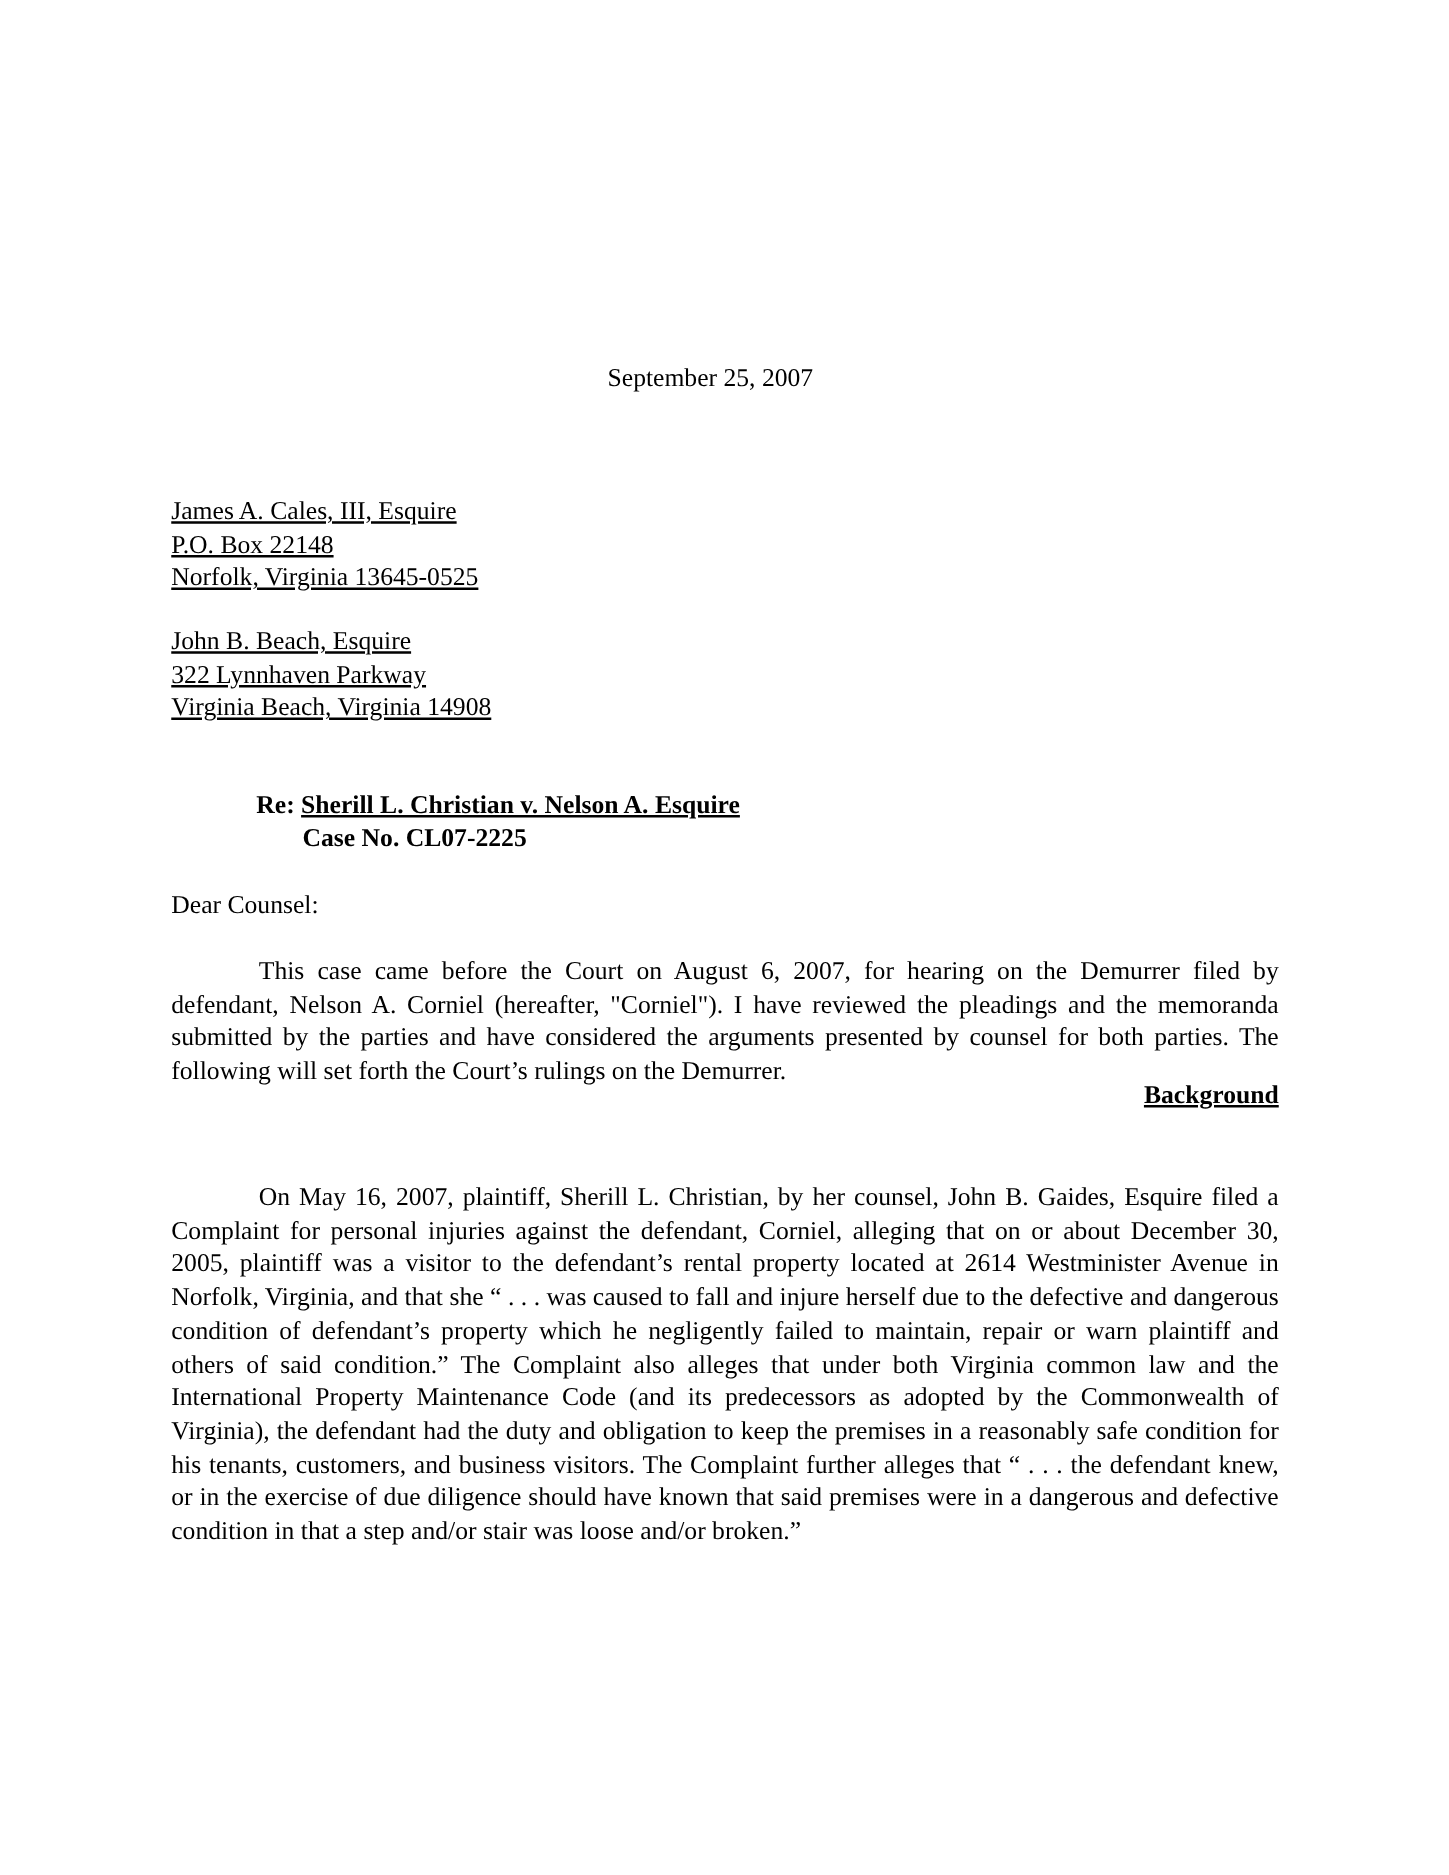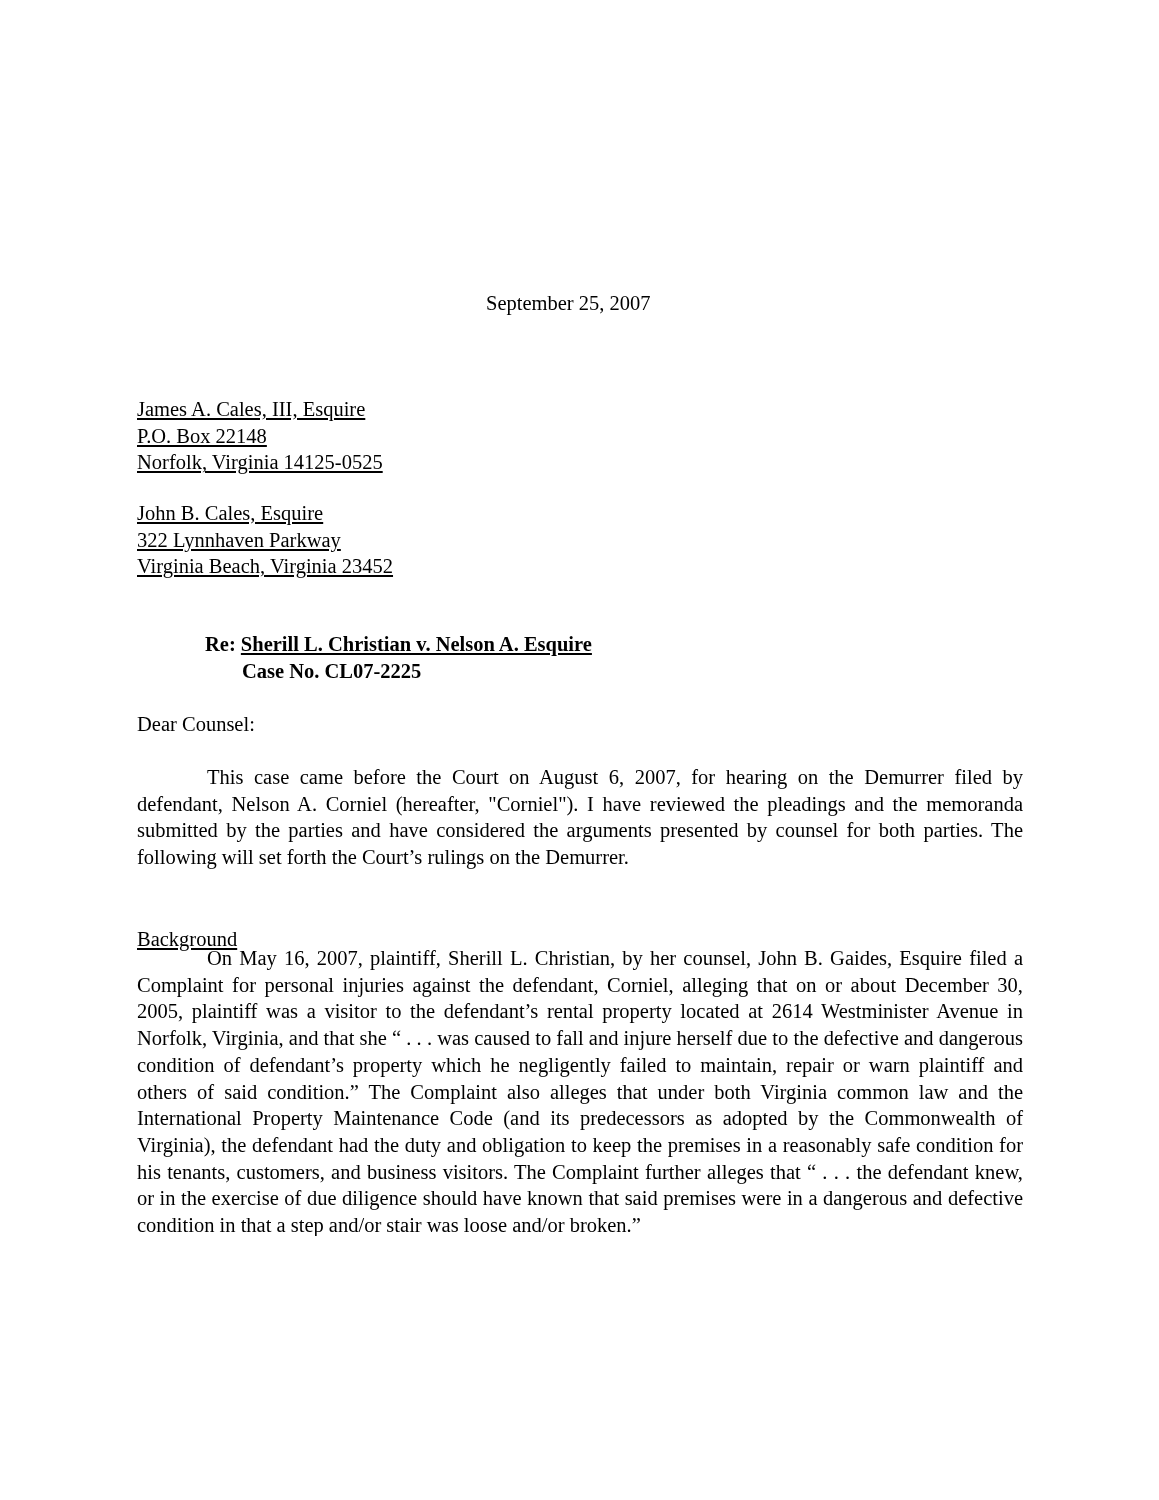--- a/index.html
+++ b/index.html
@@ -48,45 +48,45 @@
 
   .para {
     text-align: justify;
     text-justify: inter-word;
   }
   .para .ind { display: inline-block; width: 70px; }
 
   .para-1 { top: 764px; }
 
   .heading-center {
-    top: 926px;
-    text-align: left;
-    font-weight: normal;
+    top: 863px;
+    text-align: right;
+    font-weight: bold;
   }
   .heading-center .u { text-decoration: underline; }
 
   .para-2 { top: 945px; }
 </style>
 </head>
 <body>
 
 <div class="page">
 
   <div class="body-col date-line">September 25, 2007</div>
 
   <div class="body-col addr-block-1">
     <div class="addr-line">James A. Cales, III, Esquire</div>
     <div class="addr-line">P.O. Box 22148</div>
-    <div class="addr-line">Norfolk, Virginia 14125-0525</div>
+    <div class="addr-line">Norfolk, Virginia 13645-0525</div>
   </div>
 
   <div class="body-col addr-block-2">
-    <div class="addr-line">John B. Cales, Esquire</div>
+    <div class="addr-line">John B. Beach, Esquire</div>
     <div class="addr-line">322 Lynnhaven Parkway</div>
-    <div class="addr-line">Virginia Beach, Virginia 23452</div>
+    <div class="addr-line">Virginia Beach, Virginia 14908</div>
   </div>
 
   <div class="body-col re-block">
     <div class="re-line-1"><span>Re:</span> <span class="u">Sherill L. Christian v.  Nelson A. Esquire</span></div>
     <div class="re-line-2">Case No. CL07-2225</div>
   </div>
 
   <div class="body-col salutation">Dear Counsel:</div>
 
   <div class="body-col para para-1"><span class="ind"></span><span>This case came before the Court on August 6, 2007, for hearing on the Demurrer filed by defendant, Nelson A. Corniel (hereafter, "Corniel").  I have reviewed the pleadings and the memoranda submitted by the parties and have considered the arguments presented by counsel for both parties.  The following will set forth the Court’s rulings on the Demurrer.</span></div>

